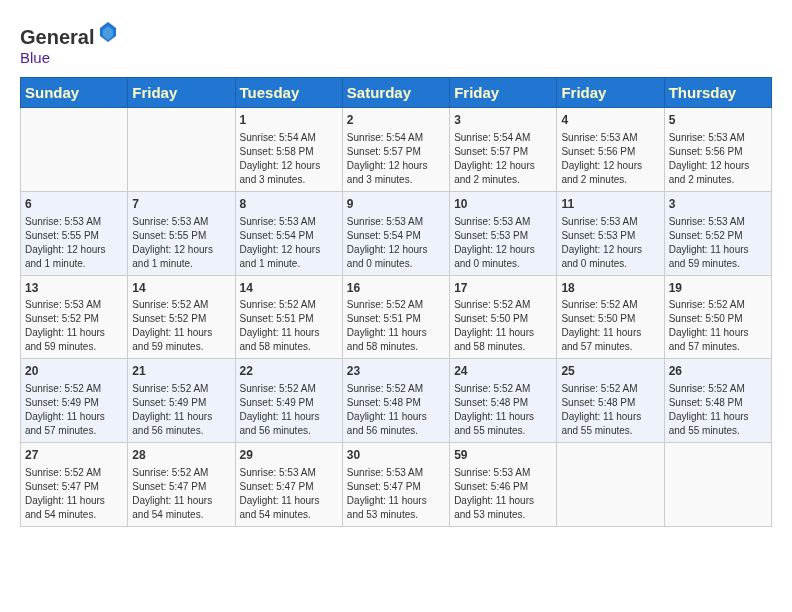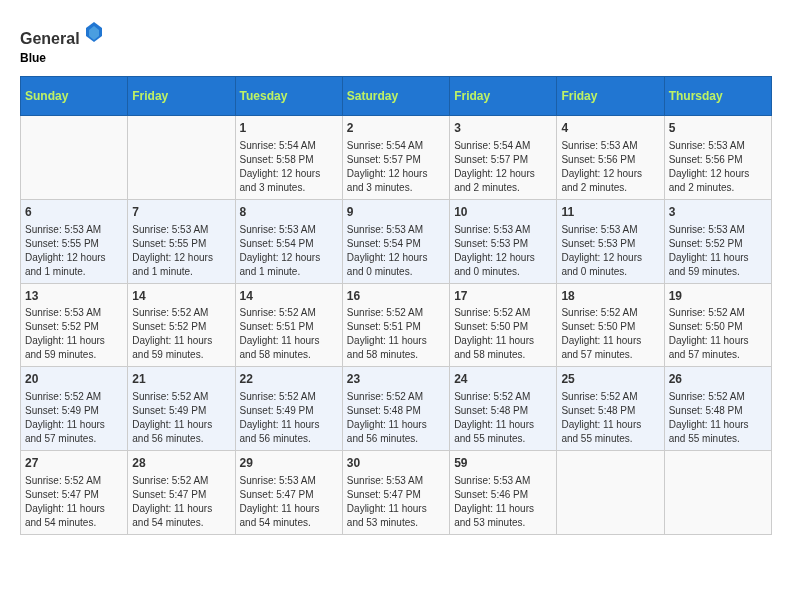--- a/index.html
+++ b/index.html
@@ -14,28 +14,28 @@
       display: flex;
       justify-content: space-between;
       align-items: flex-start;
       margin-bottom: 10px;
     }
     .logo {
       display: flex;
       align-items: center;
     }
     .logo-text-general {
-      font-size: 16px;
+      font-size: 20px;
       font-weight: bold;
       color: #333;
     }
     .logo-text-blue {
-      font-size: 12px;
-      font-weight: bold;
-      color: #000000;
+      font-size: 15px;
+      font-weight: normal;
+      color: #4c1d95;
     }
     .logo-icon {
       width: 24px;
       height: 24px;
       margin-left: 2px;
     }
     .title-section {
       text-align: right;
     }
     .month-title {
@@ -47,24 +47,24 @@
       font-size: 16px;
       color: #555;
     }
     table {
       width: 100%;
       border-collapse: collapse;
       font-size: 11px;
     }
     thead tr th {
       background-color: #2176d2;
-      color: #bef264;
-      padding: 12px 4px;
+      color: #fef9c3;
+      padding: 6px 4px;
       text-align: left;
-      font-size: 12px;
+      font-size: 15px;
       font-weight: bold;
       border: 1px solid #1a5fa8;
     }
     tbody tr td {
       border: 1px solid #ccc;
       padding: 4px 4px;
       vertical-align: top;
       width: calc(100% / 7);
       min-height: 80px;
       color: #333;

